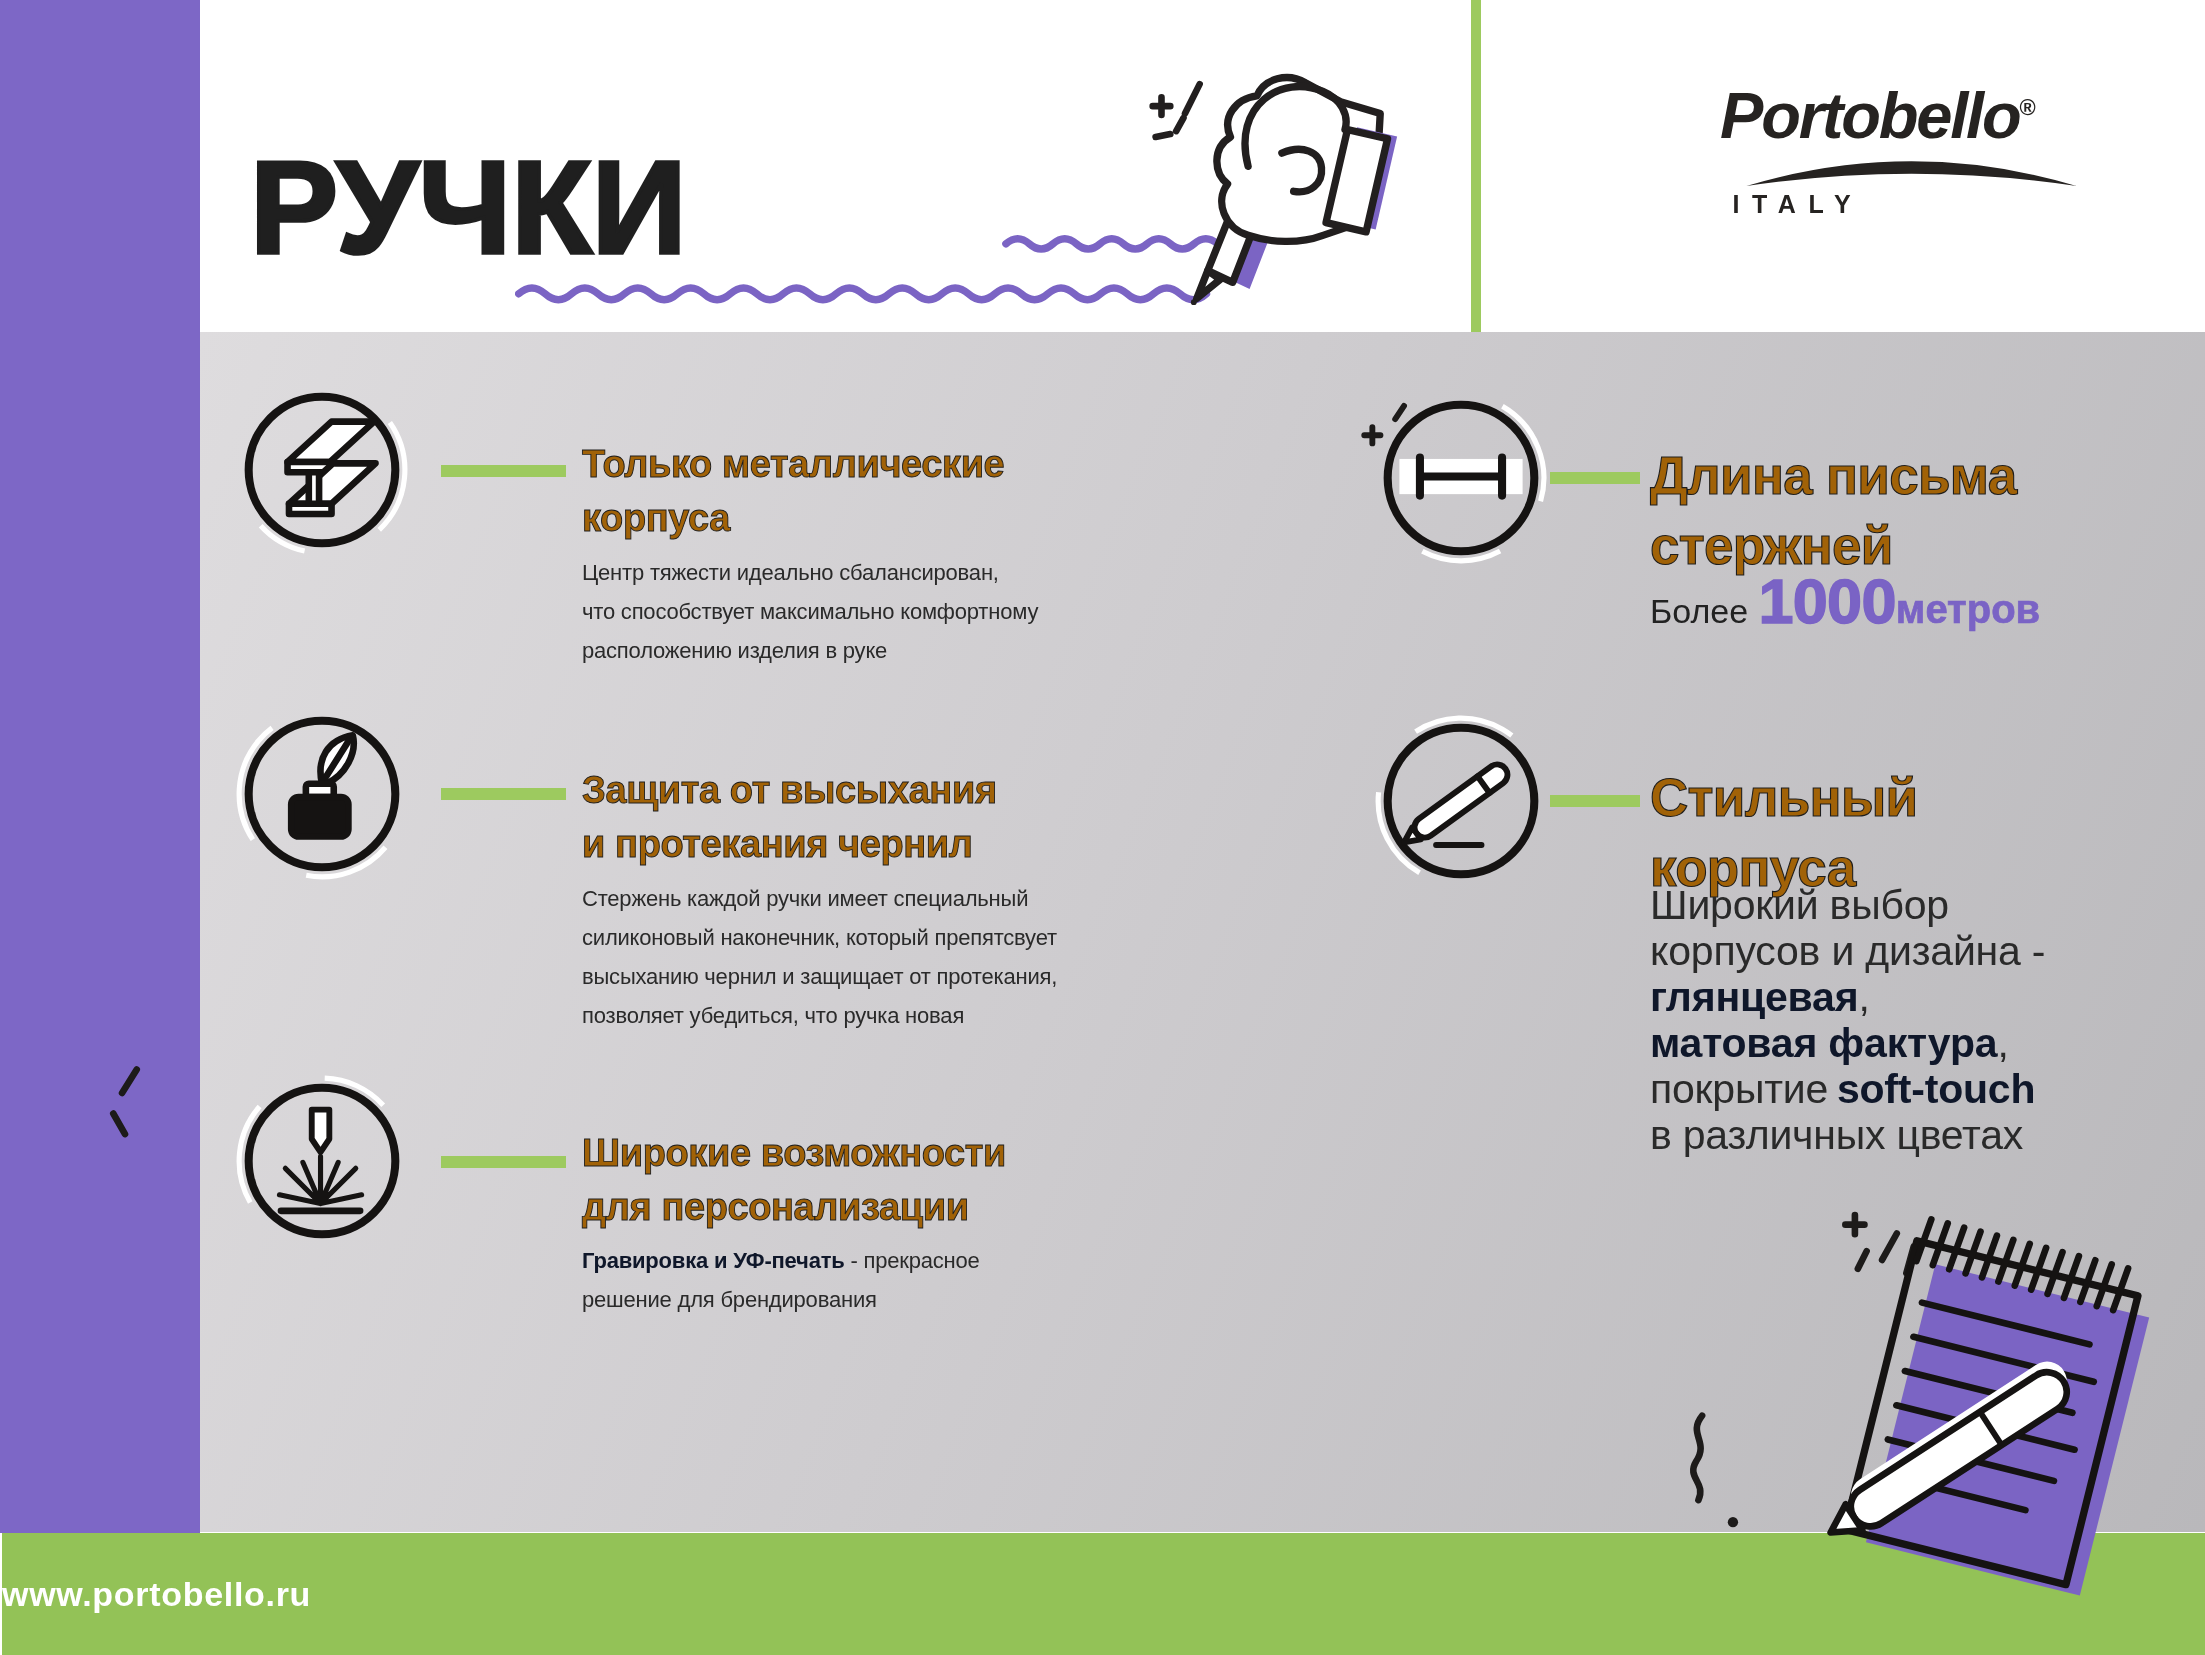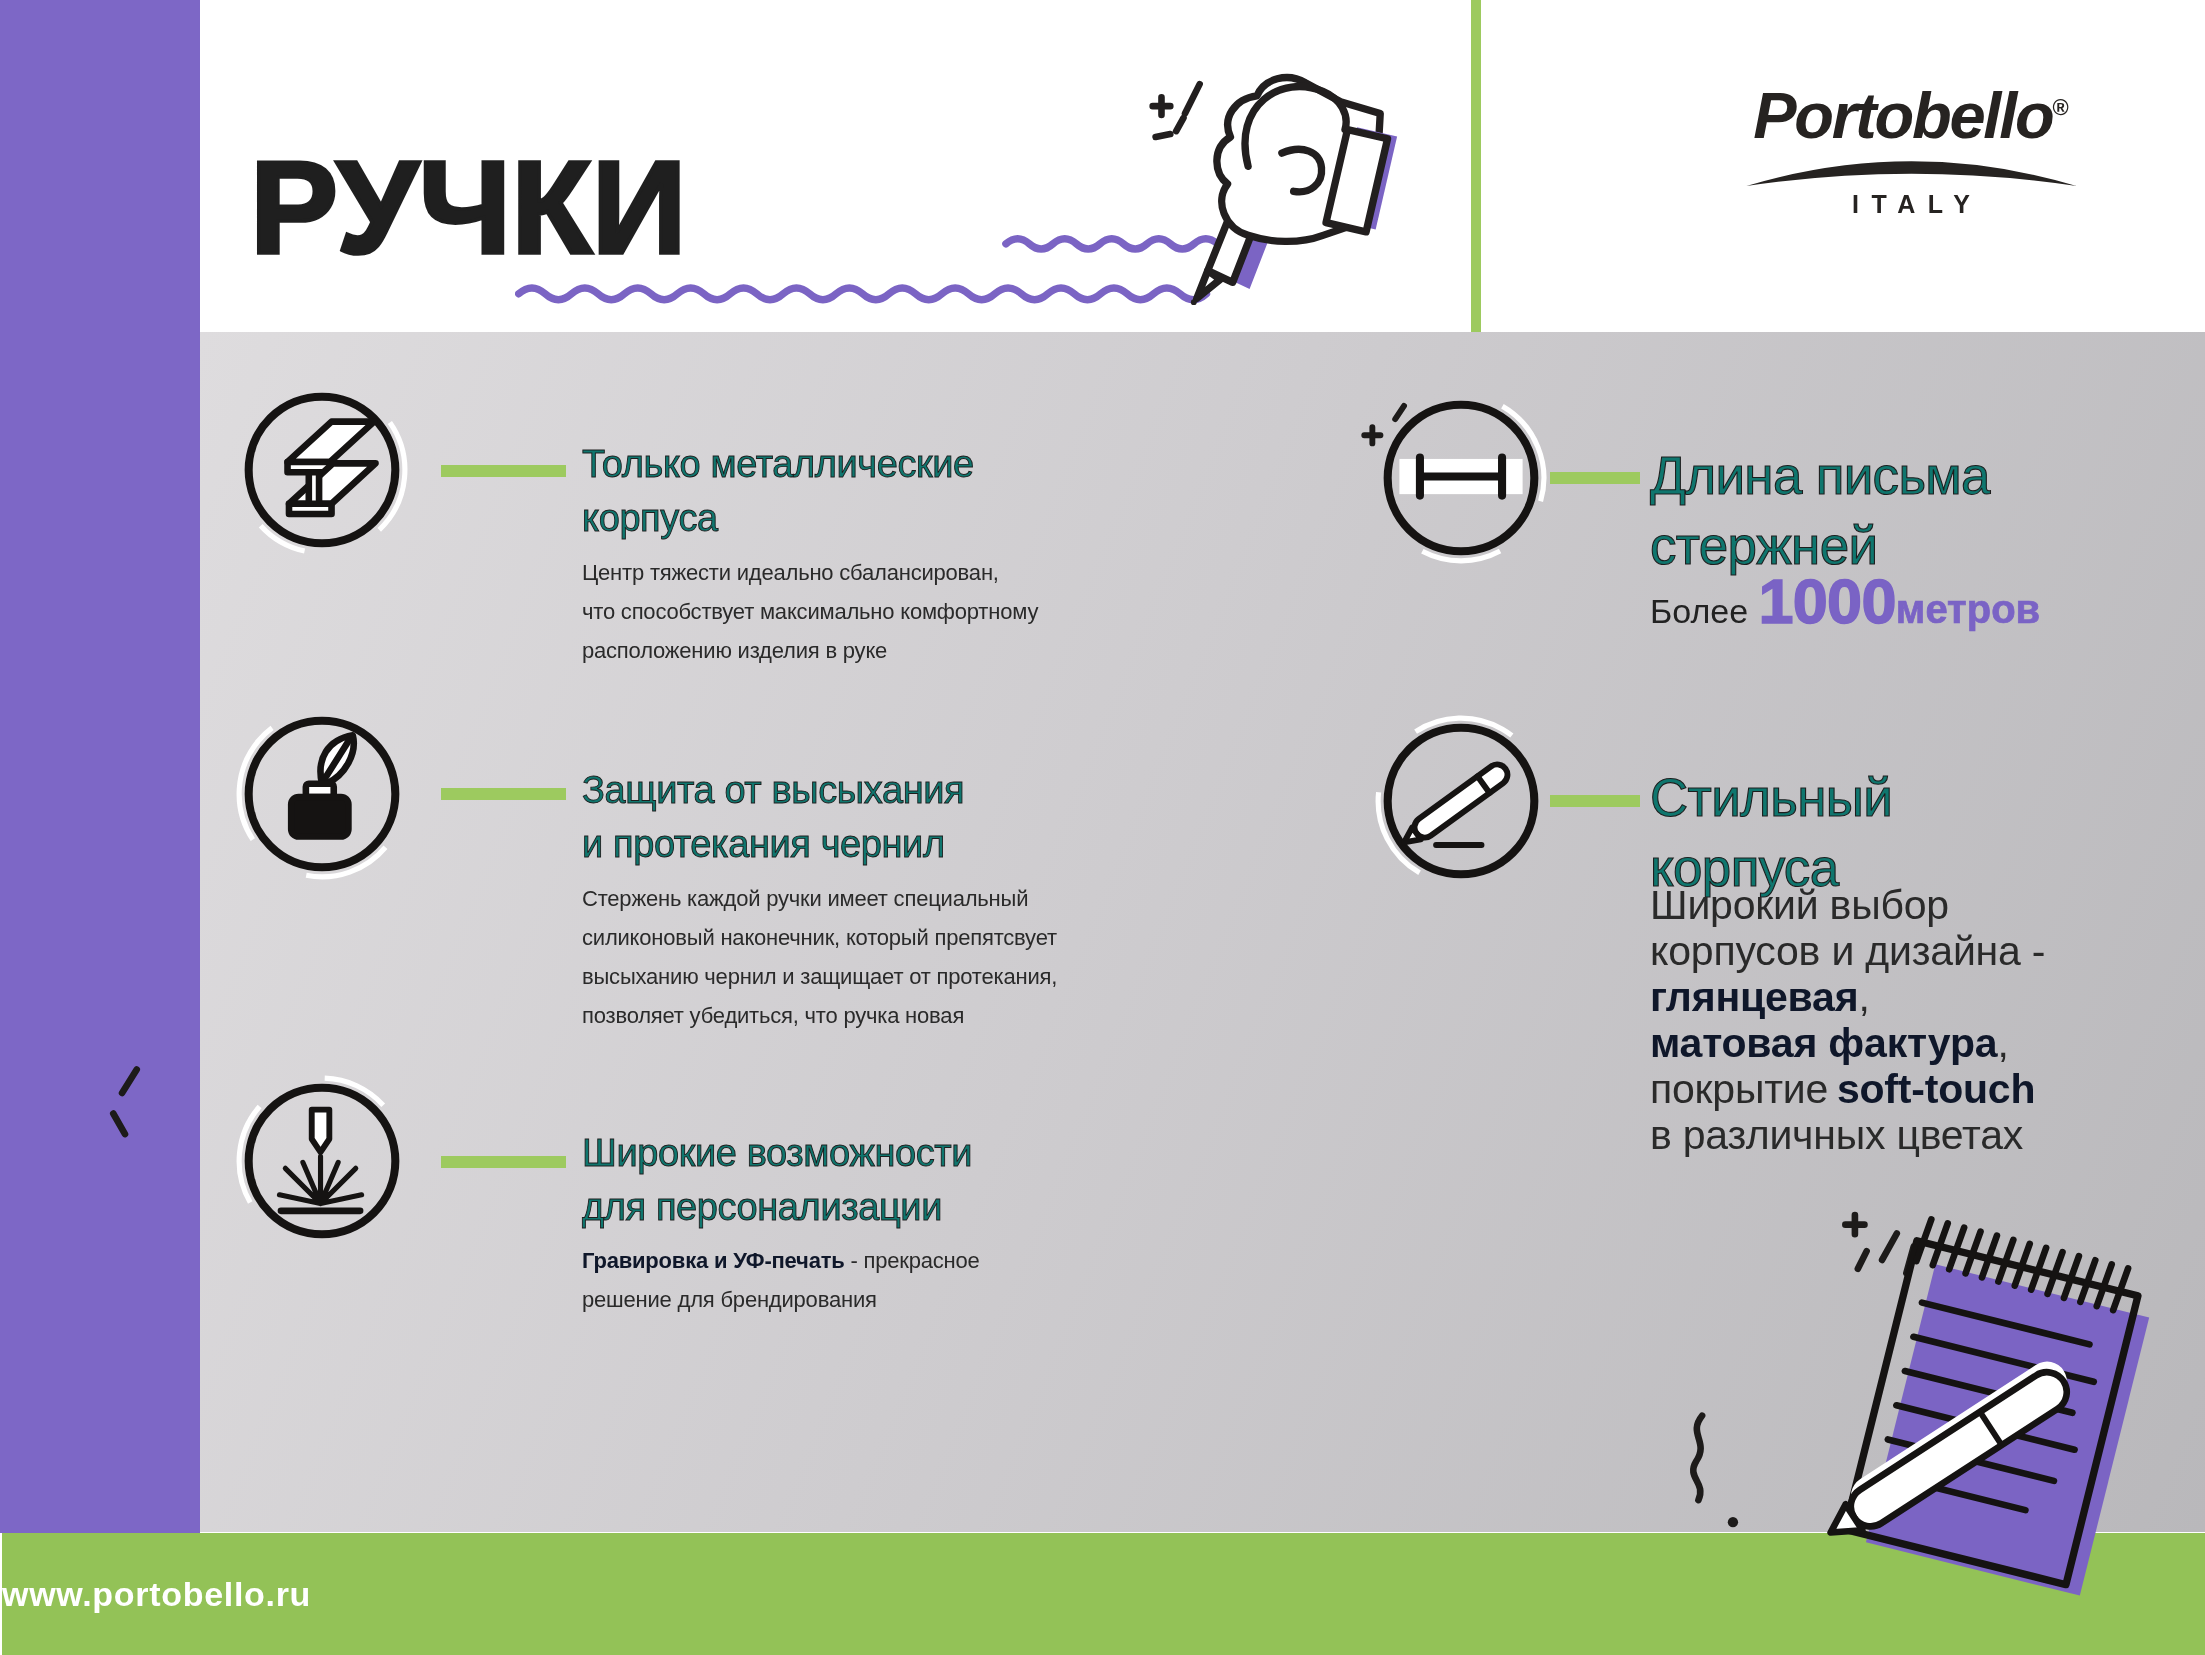--- a/index.html
+++ b/index.html
@@ -20,30 +20,30 @@
 
   
   #page-title{
     position:absolute;left:250px;top:109px;
     font-size:132px;font-weight:bold;color:#1f1f1f;
     letter-spacing:0px;-webkit-text-stroke:3.7px #1f1f1f;line-height:1;margin-top:33px;
   }
   #waves{position:absolute;left:515px;top:226px;width:801px;height:96px;}
   #pen-illustration{position:absolute;left:1138px;top:43px;width:345px;height:279px;}
 
-  #logo{position:absolute;left:1720px;top:77px;width:382px;text-align:center;color:#262321;}
+  #logo{position:absolute;left:1720px;top:77px;width:382px;color:#262321;}
   #logo .brand{font-size:65px;font-weight:bold;font-style:italic;letter-spacing:-2.2px;line-height:1.2;white-space:nowrap;}
   #logo .reg{font-size:22px;font-weight:bold;font-style:normal;vertical-align:super;letter-spacing:0;}
   #logo .swoosh{display:block;margin:1.5px auto 0 auto;width:345px;height:32px;}
   #logo .country{display:block;margin-top:1.5px;font-size:25px;font-weight:600;letter-spacing:12.5px;text-indent:12.5px;}
 
   
   .icon-wrap{position:absolute;width:176px;height:176px;}
   .dash{position:absolute;height:11.8px;background:#9dca5f;}
-  .f-title{position:absolute;color:#0f766e;font-weight:normal;}
+  .f-title{position:absolute;color:#a16207;font-weight:bold;}
   .f-title.left{font-size:38px;line-height:54px;-webkit-text-stroke:0.9px #1d1d1d;letter-spacing:-0.4px;}
   .f-title.right{font-size:53px;line-height:70px;-webkit-text-stroke:1.1px #1d1d1d;letter-spacing:-0.7px;}
   .f-body{position:absolute;color:#2a2a2a;}
   .f-body.left{font-size:22px;line-height:39px;letter-spacing:-0.2px;}
   .f-body.right{font-size:41px;line-height:46px;letter-spacing:-0.2px;}
   .accent{color:#0f172a;font-weight:bold;}
   .stat{position:absolute;white-space:nowrap;}
   .stat .prefix{font-size:34px;color:#222;margin-right:10.3px;}
   .stat .value{font-size:63px;font-weight:bold;color:#7a63c5;letter-spacing:-0.7px;-webkit-text-stroke:1.5px #7a63c5;}
   .stat .unit{font-size:40px;font-weight:bold;color:#7a63c5;-webkit-text-stroke:0.7px #7a63c5;}

